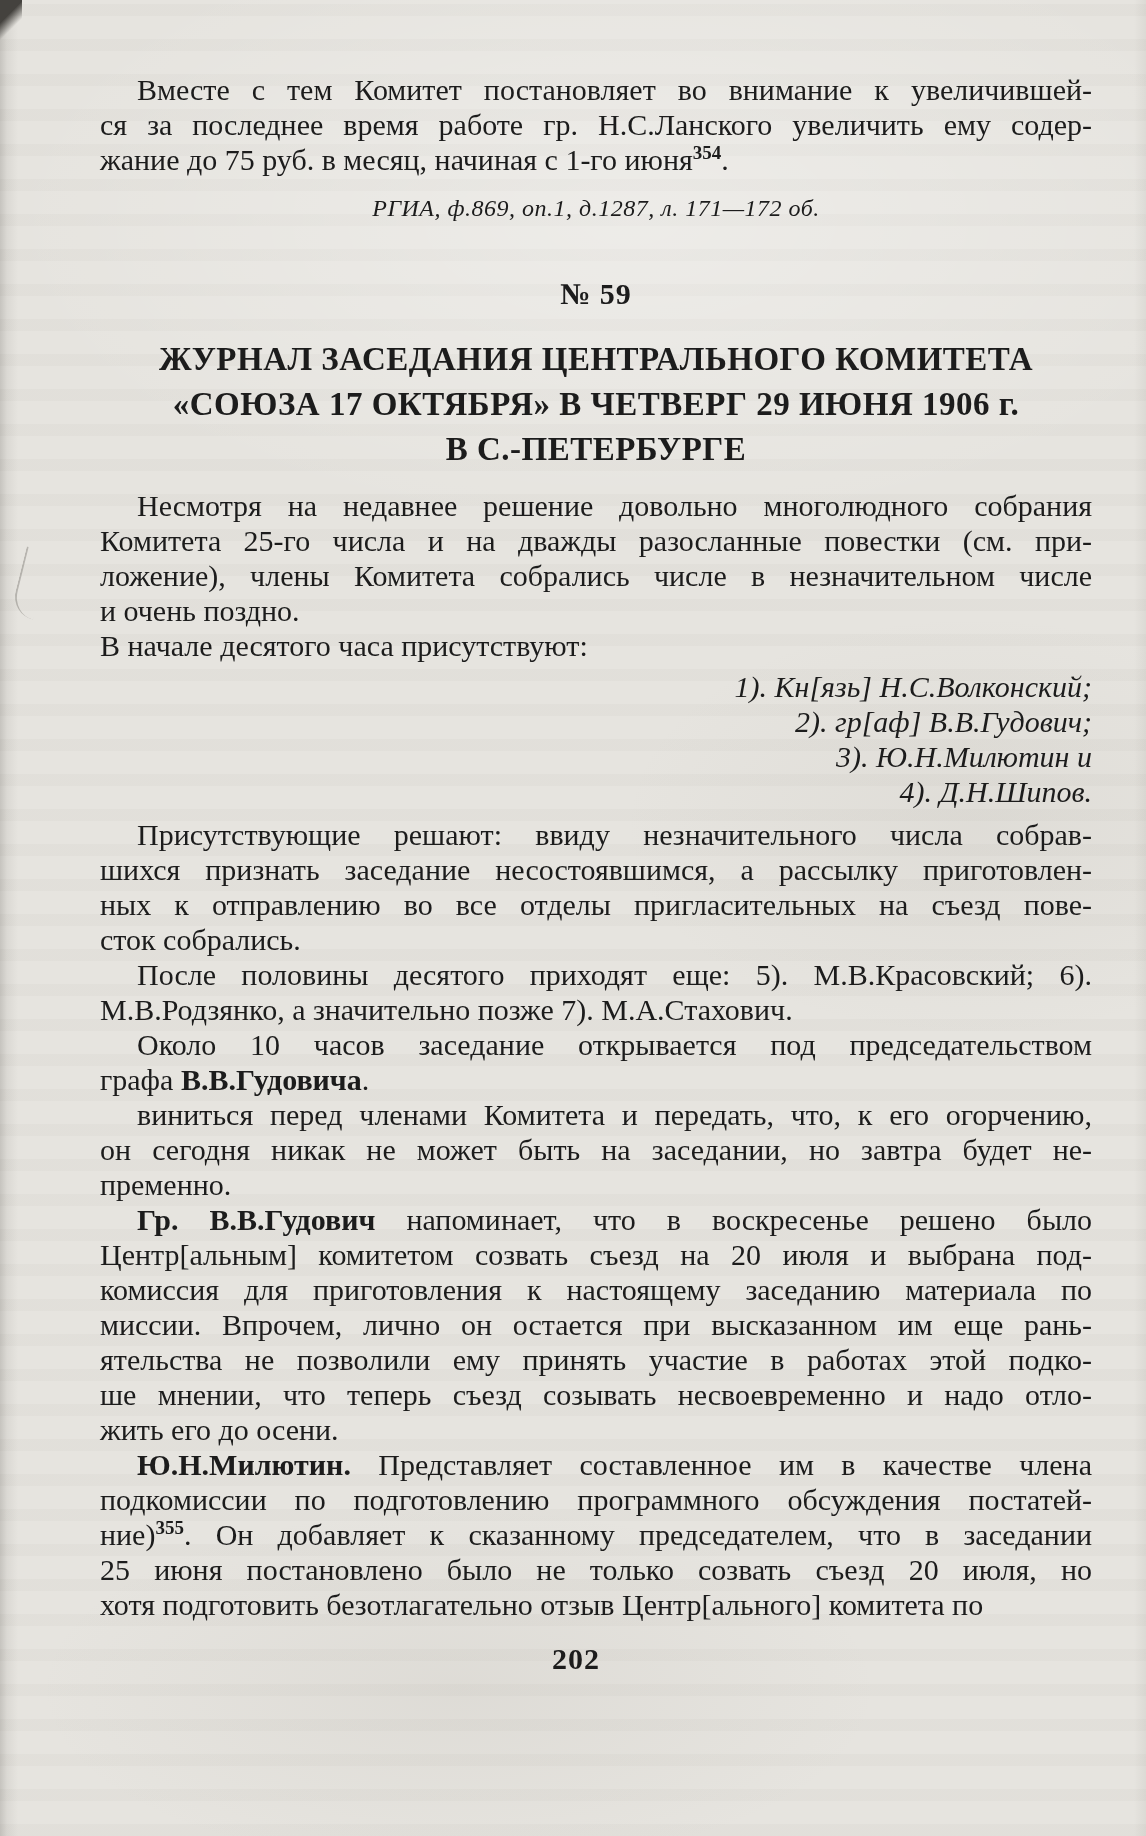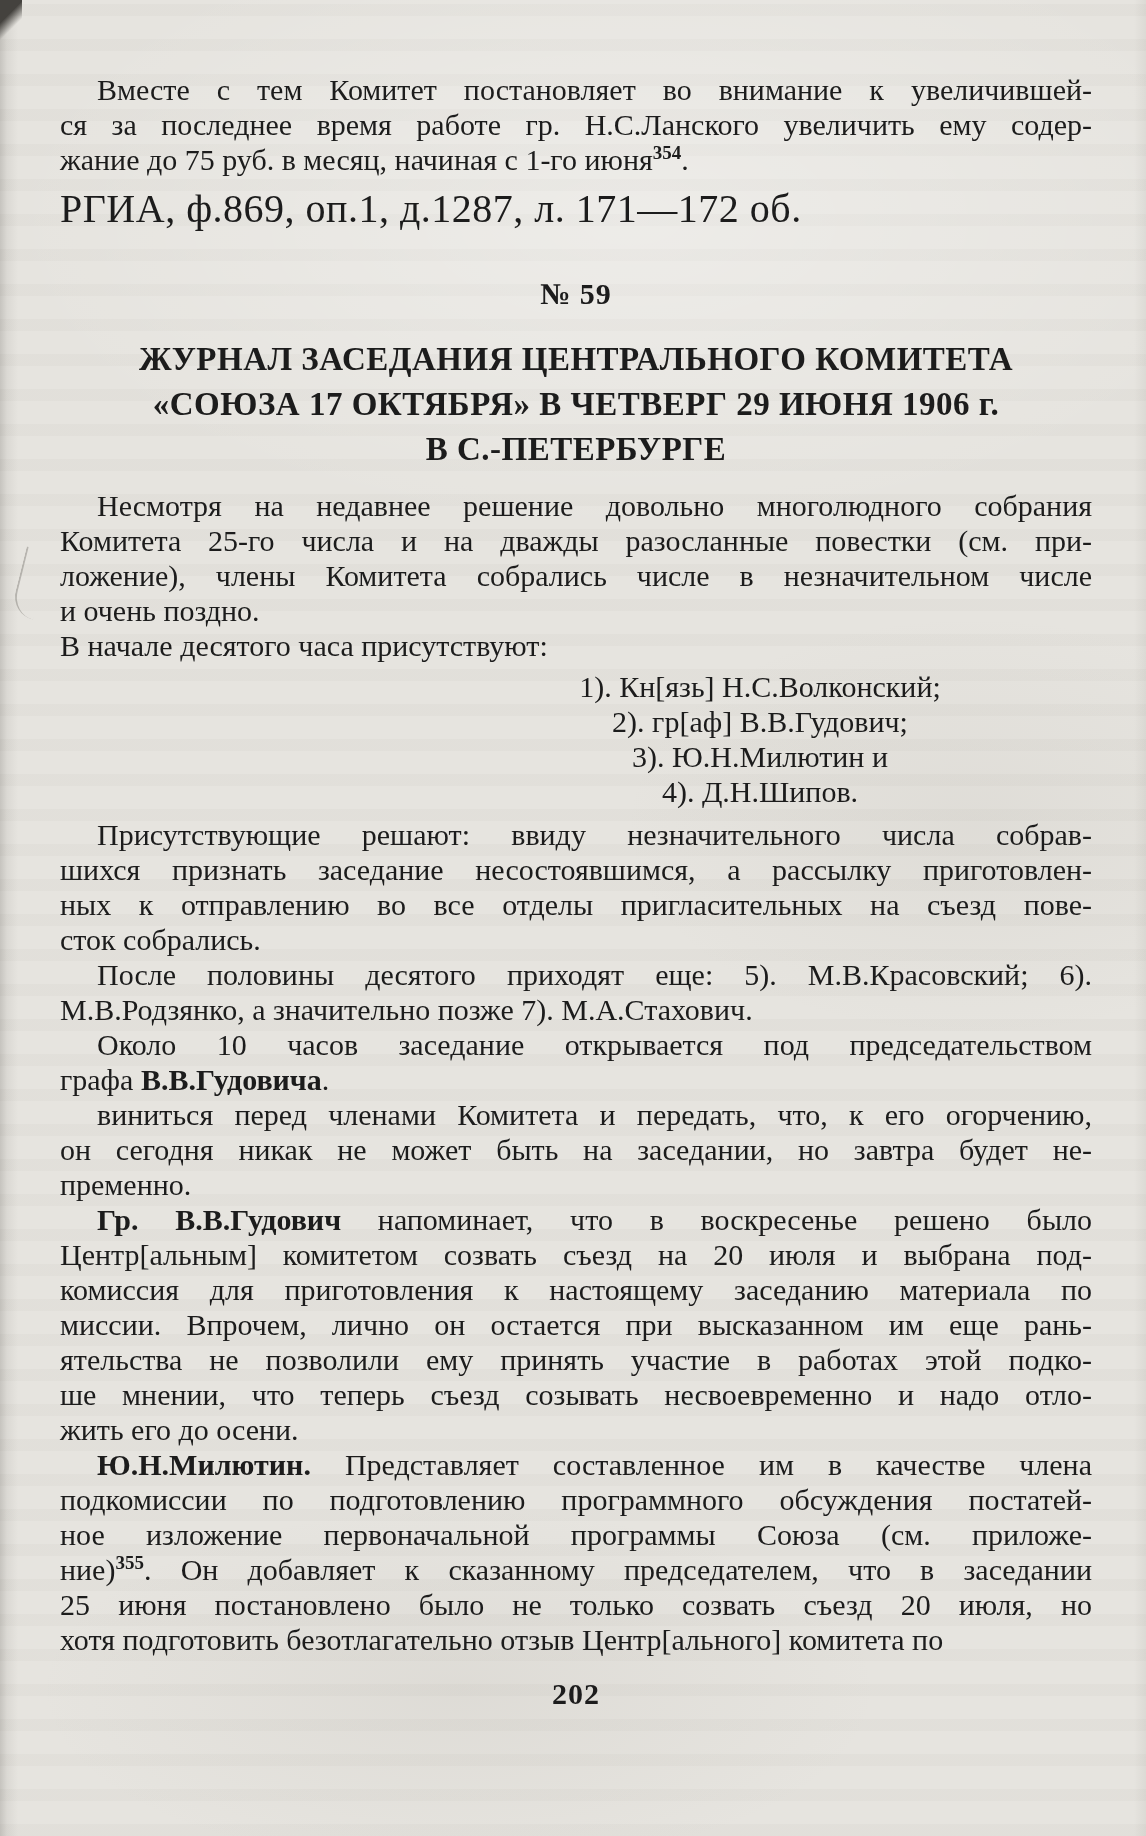--- a/index.html
+++ b/index.html
@@ -28,37 +28,38 @@
     border-radius:0 0 0 40px;
     transform:rotate(14deg);
   }
   .content{
     position:absolute;left:60px;top:72px;width:1032px;
   }
   .block{margin:0;}
   .line{
     font-size:30px;line-height:35px;
     text-align:justify;
+    margin-left:40px;
   }
   .para .line:not(:last-child){text-align-last:justify;}
   .para.indent .line:first-child{text-indent:37px;}
   .source .line{
-    text-align:left;text-align-last:auto;
-    font-size:40px;letter-spacing:0.5px;
+    font-style:italic;text-align:center;text-align-last:auto;
+    font-size:24px;letter-spacing:0.5px;
   }
   .docnum .line{
     font-weight:700;text-align:left;text-align-last:center;
     font-size:30px;letter-spacing:1px;
   }
   .title .line{
     font-weight:700;text-align:center;text-align-last:center;
     font-size:33px;line-height:45px;letter-spacing:0.5px;
   }
   .list{padding-left:368px;}
-  .list .line{text-align:center;text-align-last:auto;}
+  .list .line{text-align:right;text-align-last:auto;font-style:italic;}
   .b{font-weight:700;}
   sup{font-size:19px;line-height:0;vertical-align:super;font-weight:700;}
   .pagenum-row{
     margin-top:20px;text-align:center;text-align-last:center;
     font-size:30px;letter-spacing:1px;font-weight:bold;
   }
 </style>
 </head>
 <body>
 
@@ -122,20 +123,19 @@
         <div class="line"><span>Центр[альным] комитетом созвать съезд на 20 июля и выбрана под-</span></div>
         <div class="line"><span>комиссия для приготовления к настоящему заседанию материала по</span></div>
         <div class="line"><span>миссии. Впрочем, лично он остается при высказанном им еще рань-</span></div>
         <div class="line"><span>ятельства не позволили ему принять участие в работах этой подко-</span></div>
         <div class="line"><span>ше мнении, что теперь съезд созывать несвоевременно и надо отло-</span></div>
         <div class="line"><span>жить его до осени.</span></div>
       </div>
       <div class="block para indent">
         <div class="line"><span class="b">Ю.Н.Милютин.</span><span> Представляет составленное им в качестве члена</span></div>
         <div class="line"><span>подкомиссии по подготовлению программного обсуждения постатей-</span></div>
-        <div class="line"><span>ное изложение первоначальной программы Союза (см. приложе-</span></div>
         <div class="line"><span>ние)</span><sup>355</sup><span>. Он добавляет к сказанному председателем, что в заседании</span></div>
         <div class="line"><span>25 июня постановлено было не только созвать съезд 20 июля, но</span></div>
         <div class="line"><span>хотя подготовить безотлагательно отзыв Центр[ального] комитета по</span></div>
       </div>
       <div class="pagenum-row">202</div>
     </div>
 </div>
 
 </body></html>

